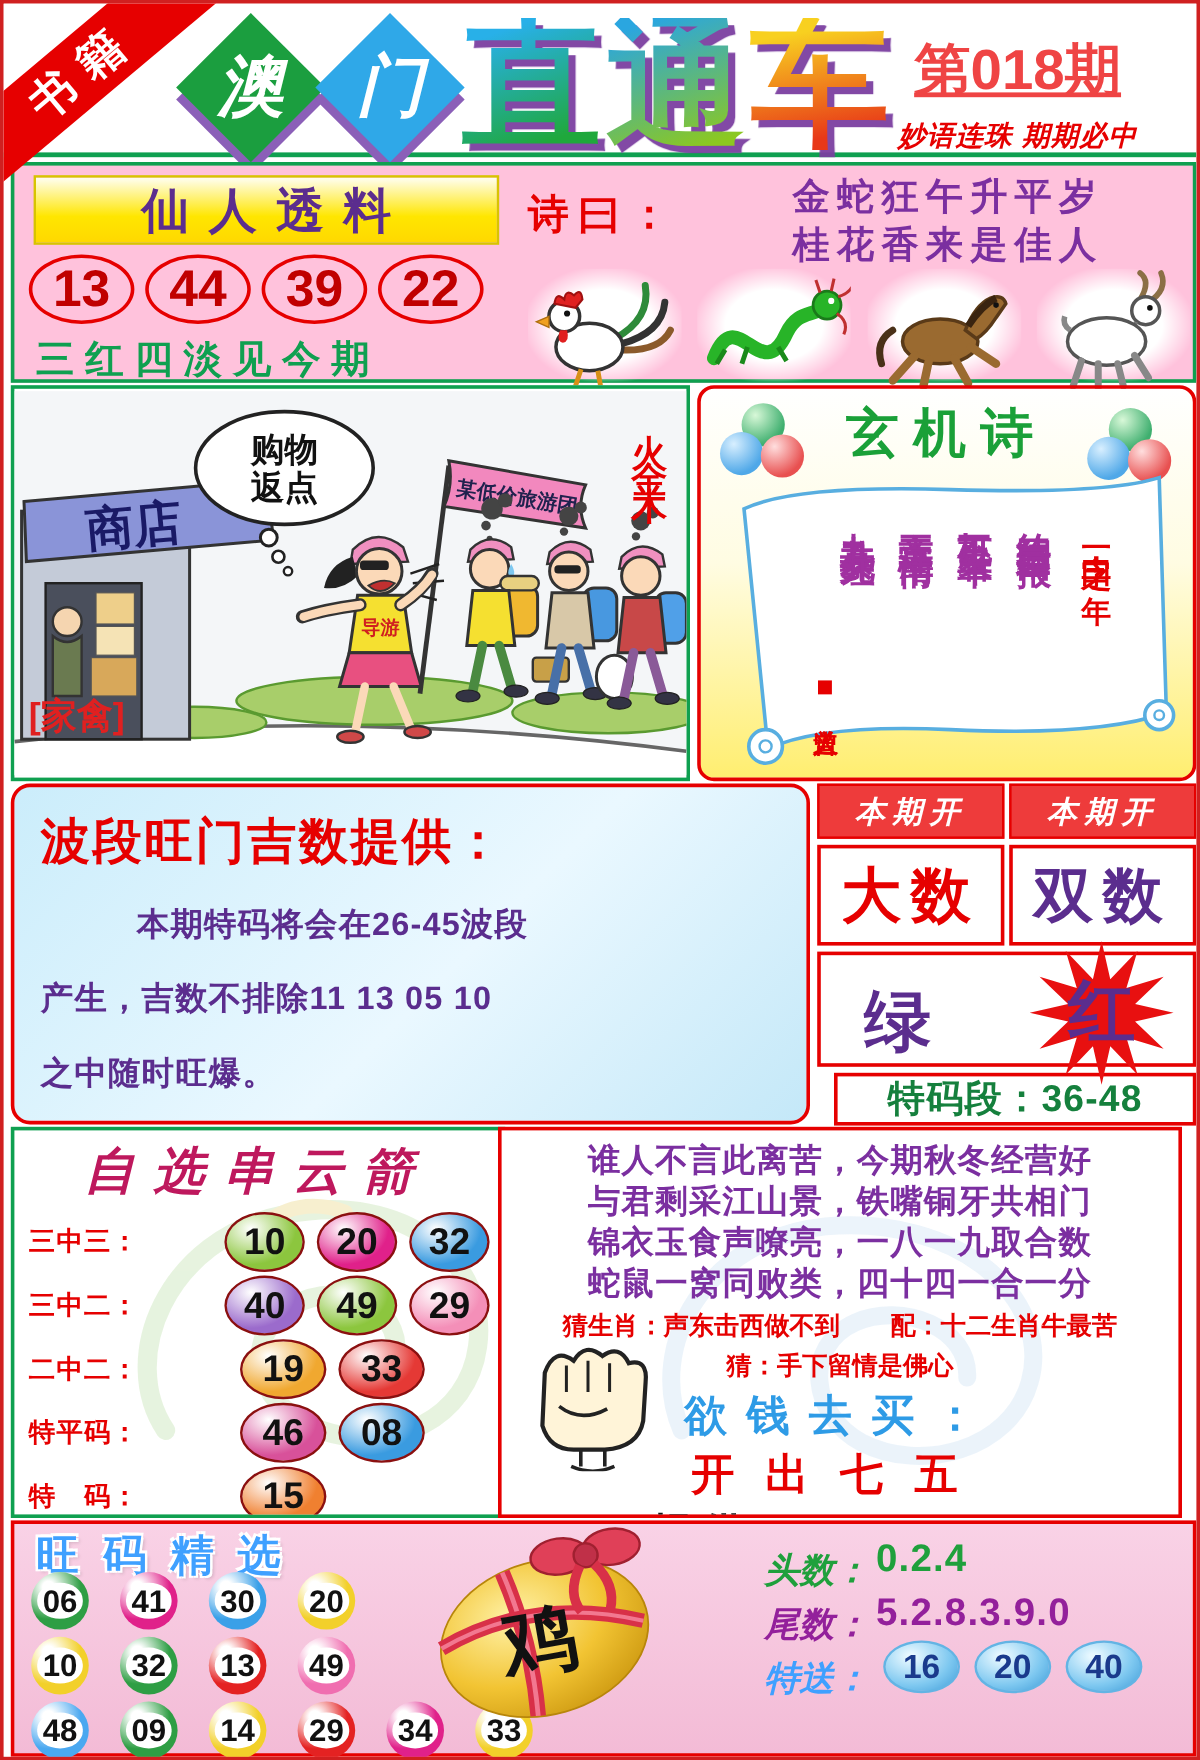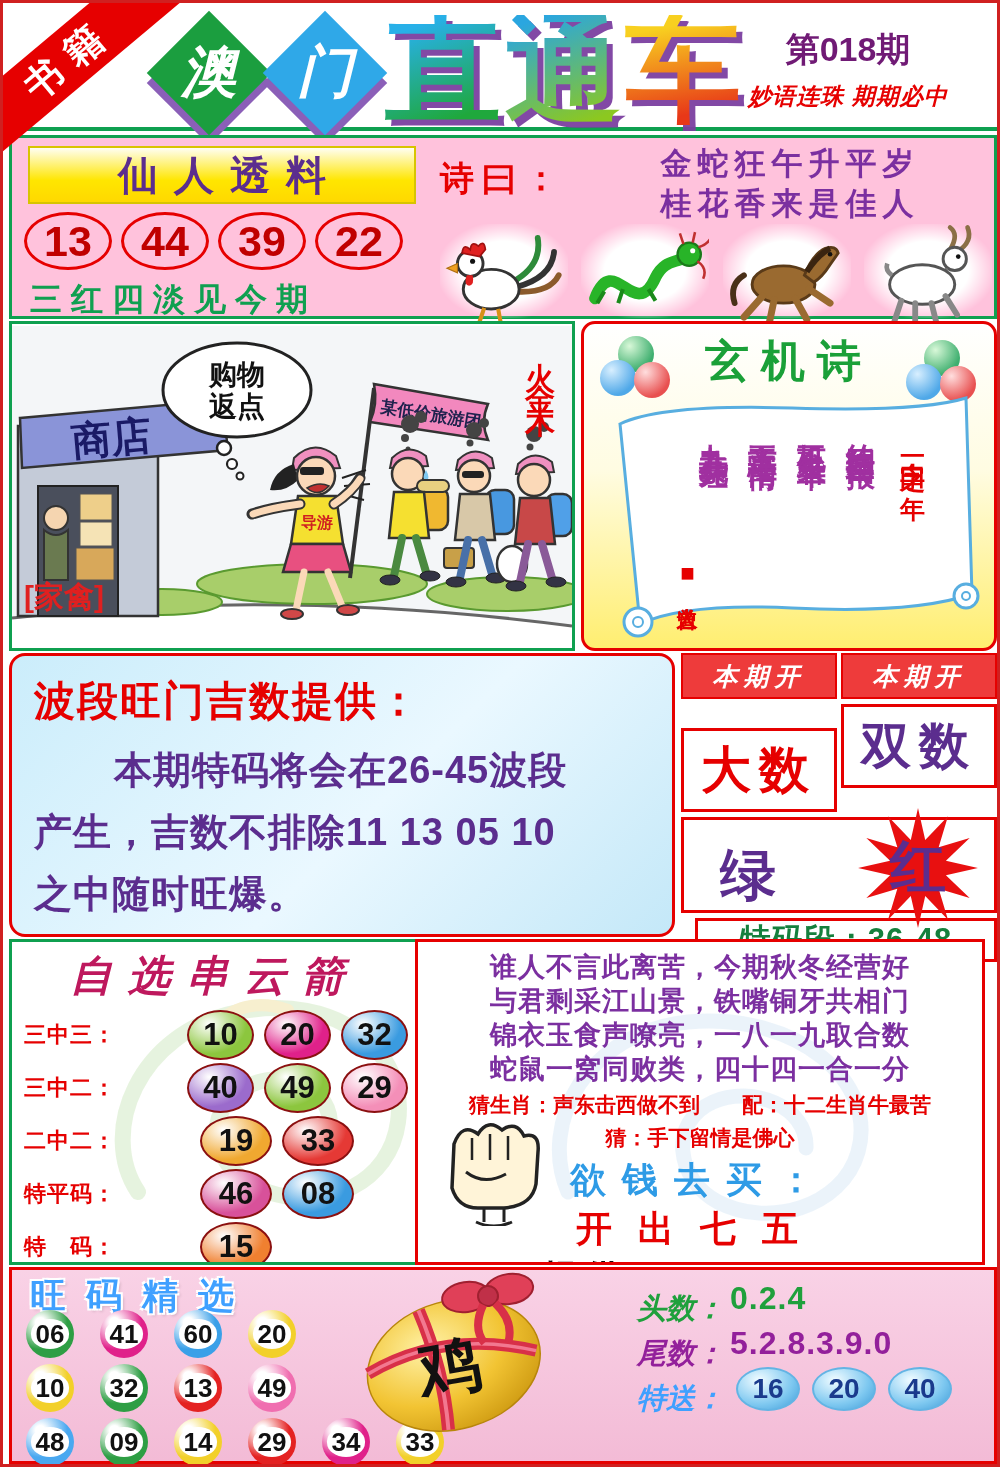--- a/index.html
+++ b/index.html
@@ -18,21 +18,21 @@
              transform:rotate(45deg); box-shadow:7px 7px 0 #8B5FB8; }
   .d-green { background:#1B9E3F; } .d-blue { background:#2FA8E8; }
   .diamond span { transform:rotate(-45deg); color:#fff; font-size:56px; font-weight:900; font-style:italic; }
   .bigchar { font-size:116px; font-weight:900; line-height:110px; margin:0 2px;
              -webkit-background-clip:text; background-clip:text; color:transparent;
              filter:drop-shadow(6px 6px 0 rgba(123,63,160,.95)); }
   .mc1 { background-image:linear-gradient(160deg,#28b0e8 15%,#1fa83c 85%); }
   .mc2 { background-image:linear-gradient(160deg,#2aa6e0 10%,#8cc820 90%); }
   .mc3 { background-image:linear-gradient(170deg,#f8d020 15%,#e83818 85%); }
   .issue-block { position:absolute; right:14px; top:24px; width:270px; text-align:center; }
-  .issue { color:#701a75; font-size:34px; font-weight:900; }
+  .issue { color:#ef4444; font-size:47px; font-weight:900;text-decoration:underline; }
   .slogan { color:#E60000; font-size:23px; font-weight:900; font-style:italic; margin-top:8px; letter-spacing:1px; }
 
   
   #pinkbox { position:absolute; left:6px; top:132px; width:988px; height:184px;
              background:#FFC2DC; border:3px solid #0FA050; }
   .fairy-box { position:absolute; left:16px; top:8px; width:388px; height:58px;
                background:linear-gradient(180deg,#fffef2,#ffe600 60%,#ffd800);
                border:2px solid #d8c400; display:flex; align-items:center; justify-content:center;
                color:#5B2D8E; font-size:40px; font-weight:900; letter-spacing:16px; padding-left:16px; }
   .fairy-nums { position:absolute; left:12px; top:74px; display:flex; gap:9px; }
@@ -73,32 +73,32 @@
   .xj-red { color:#E60000; font-size:25px; font-weight:900; margin-left:16px; padding-top:22px; letter-spacing:2px; }
   .xj-sign { position:absolute; left:92px; bottom:56px; writing-mode:vertical-rl;
              color:#E60000; font-size:21px; font-weight:900; line-height:22px; }
   .xj-sign .mark { color:#E60000; font-size:24px; }
 
   
   #boduan { position:absolute; left:6px; top:650px; width:666px; height:284px;
             background:linear-gradient(135deg,#CBEDFB 0%,#EAF8FF 55%,#C4E8F8 100%);
             border:3px solid #E60000; border-radius:16px; padding:18px 22px; }
   .bd-title { color:#E60000; font-size:41px; font-weight:900; letter-spacing:2px; }
-  .bd-line { color:#5B2D8E; font-size:38px; font-weight:900; line-height:62px; letter-spacing:1px; }
+  .bd-line { color:#5B2D8E; font-size:27px; font-weight:900; line-height:62px; letter-spacing:1px; }
   .bd-line.indent { text-indent:80px; margin-top:10px; }
 
   
   #panel { position:absolute; left:678px; top:650px; width:316px; height:284px;
            display:flex; flex-direction:column; gap:5px; }
   .p-row { display:flex; gap:4px; }
   .p-cell { border:3px solid #E60000; background:#fff; display:flex; align-items:center; justify-content:center; flex:1; }
   .p-head { background:#EE3B3B; color:#fff; font-size:25px; font-weight:900; font-style:italic;
             letter-spacing:6px; height:46px; border:2px solid #E60000; }
   .p-big { height:84px; font-size:50px; font-weight:900; letter-spacing:8px; }
-  .p-big.red { color:#E60000;margin-top:24px; } .p-big.purple { color:#5B2D8E; }
+  .p-big.red { color:#E60000; } .p-big.purple { color:#5B2D8E; }
   .p-lucky { height:96px; position:relative; }
   .p-green-word { position:absolute; left:36px; top:18px; color:#5B2D8E; font-size:56px; font-weight:900; }
   .starburst { position:absolute; right:14px; top:-14px; width:124px; height:124px; }
   .starburst span { position:absolute; left:0; top:0; width:100%; height:100%;
                     display:flex; align-items:center; justify-content:center;
                     color:#5B2D8E; font-size:56px; font-weight:900; }
   .p-range { height:44px; color:#15803d; font-size:31px; font-weight:900; letter-spacing:1px;margin-left:14px; }
 
   
   #zixuan { position:absolute; left:6px; top:936px; width:412px; height:326px;
@@ -462,21 +462,21 @@
     <div class="bm-title">旺码精选</div>
     <div id="bm-balls">
         <div class="bm-row">
           <span class="bball" style="background: radial-gradient(circle at 30% 26%, rgb(255, 255, 255) 10%, rgb(46, 158, 68) 55%, rgb(46, 158, 68) 100%);">
             <span>06</span>
           </span>
           <span class="bball" style="background: radial-gradient(circle at 30% 26%, rgb(255, 255, 255) 10%, rgb(224, 33, 138) 55%, rgb(224, 33, 138) 100%);">
             <span>41</span>
           </span>
           <span class="bball" style="background: radial-gradient(circle at 30% 26%, rgb(255, 255, 255) 10%, rgb(58, 160, 232) 55%, rgb(58, 160, 232) 100%);">
-            <span>60</span>
+            <span>30</span>
           </span>
           <span class="bball" style="background: radial-gradient(circle at 30% 26%, rgb(255, 255, 255) 10%, rgb(242, 208, 42) 55%, rgb(242, 208, 42) 100%);">
             <span>20</span>
           </span>
         </div>
         <div class="bm-row">
           <span class="bball" style="background: radial-gradient(circle at 30% 26%, rgb(255, 255, 255) 10%, rgb(242, 208, 42) 55%, rgb(242, 208, 42) 100%);">
             <span>10</span>
           </span>
           <span class="bball" style="background: radial-gradient(circle at 30% 26%, rgb(255, 255, 255) 10%, rgb(46, 158, 68) 55%, rgb(46, 158, 68) 100%);">

